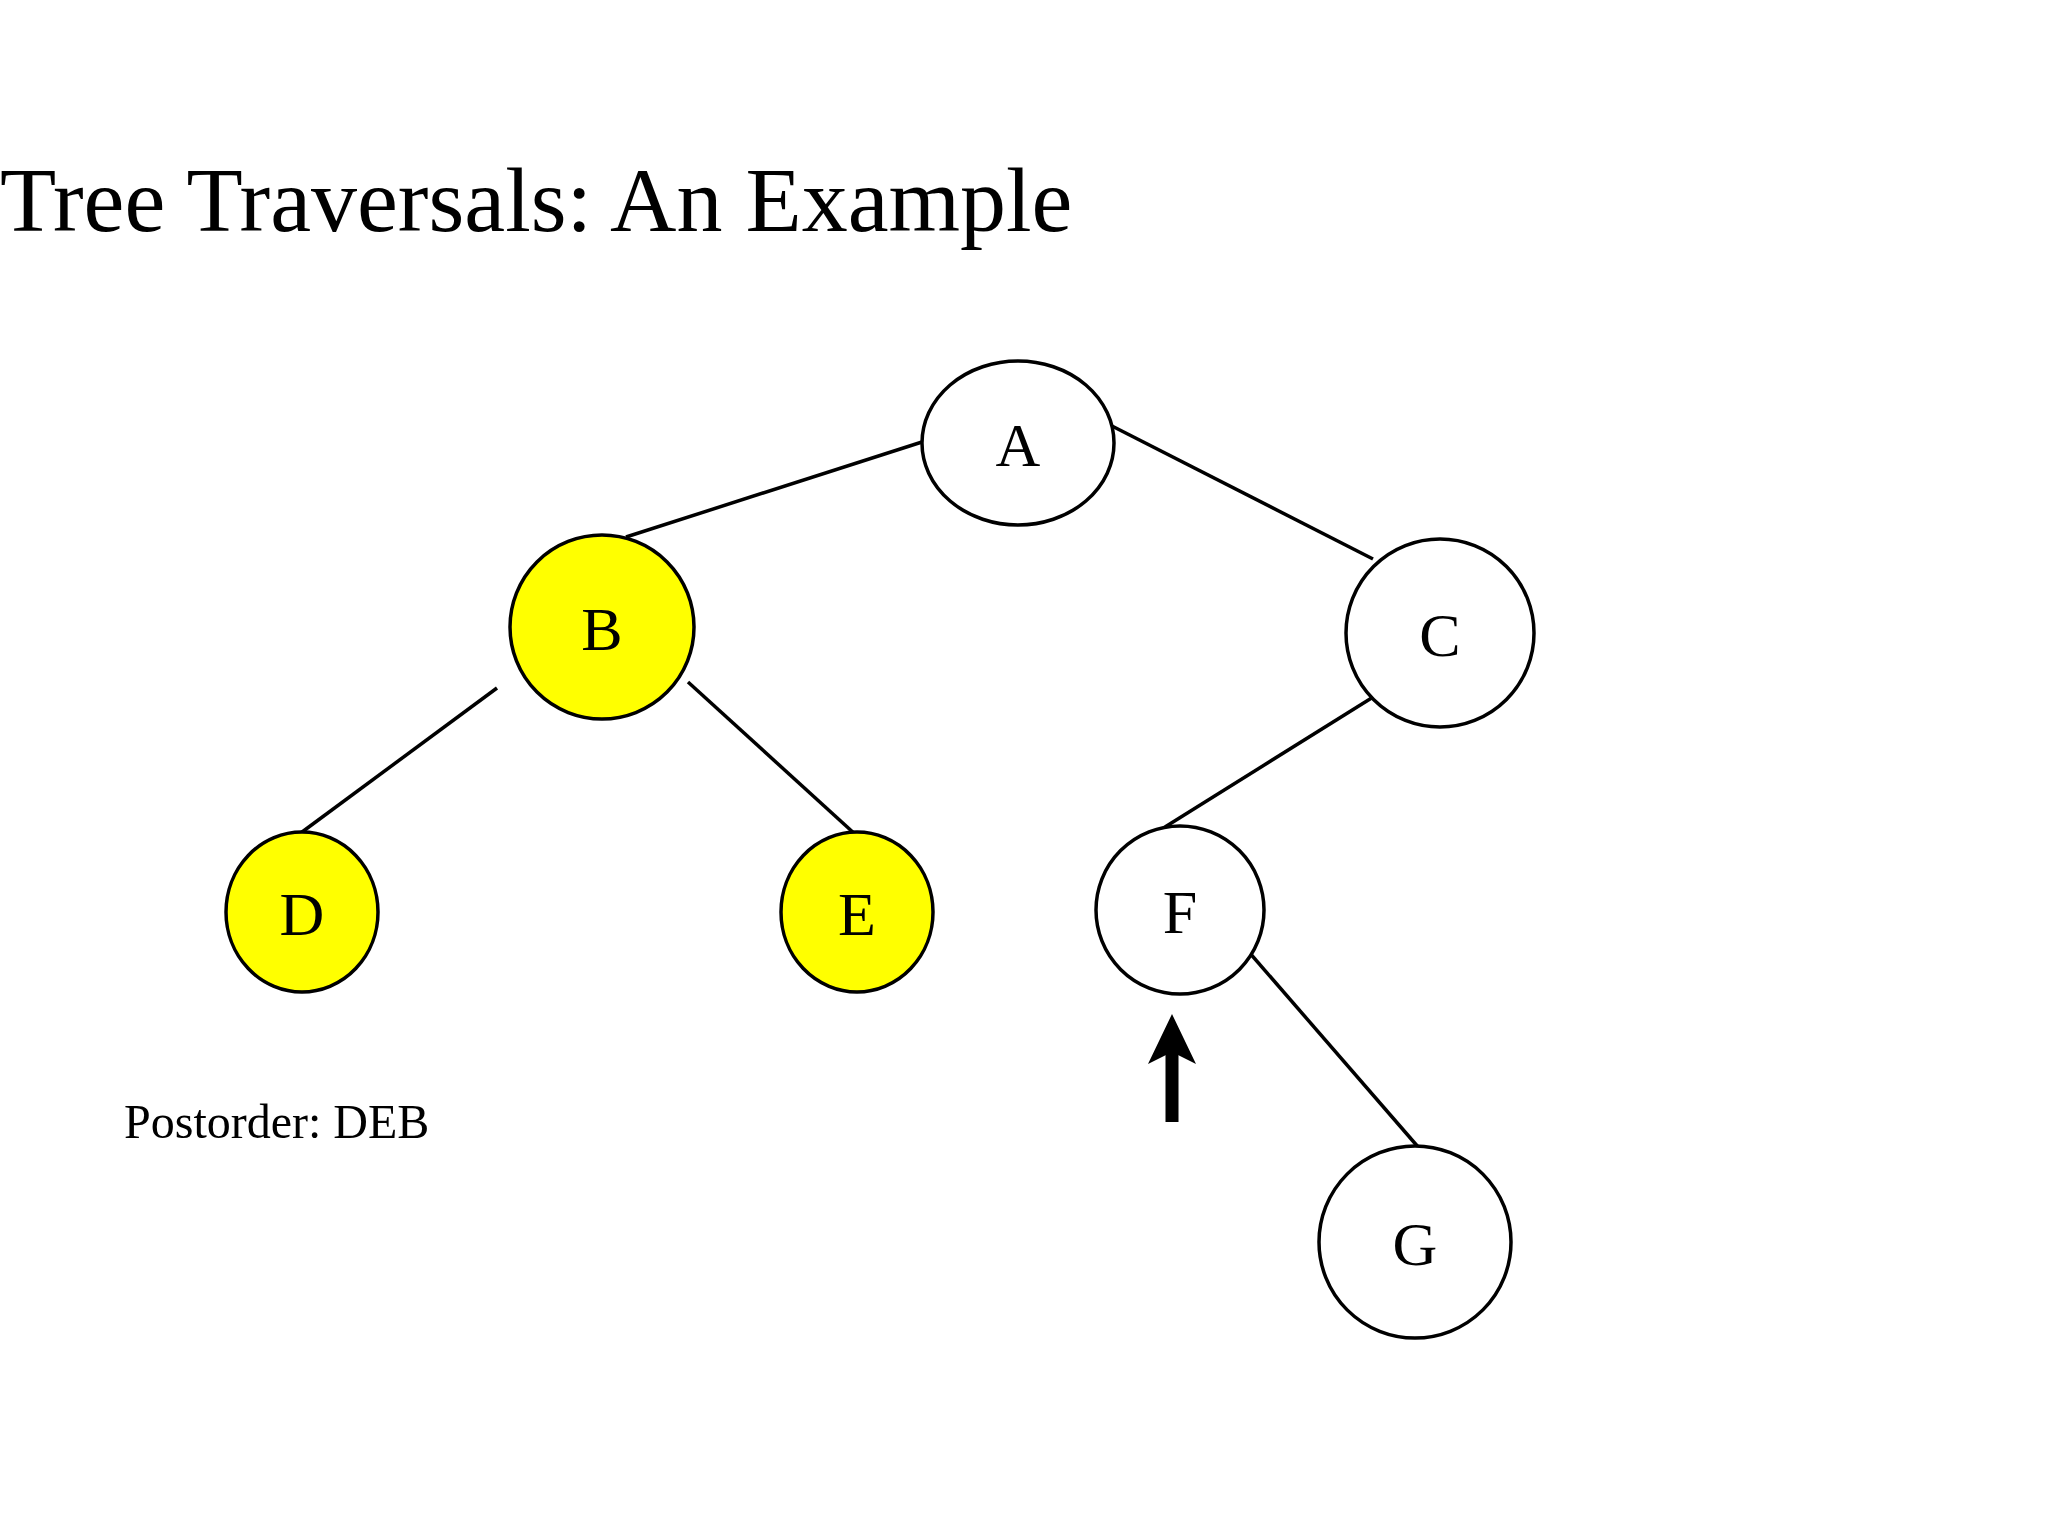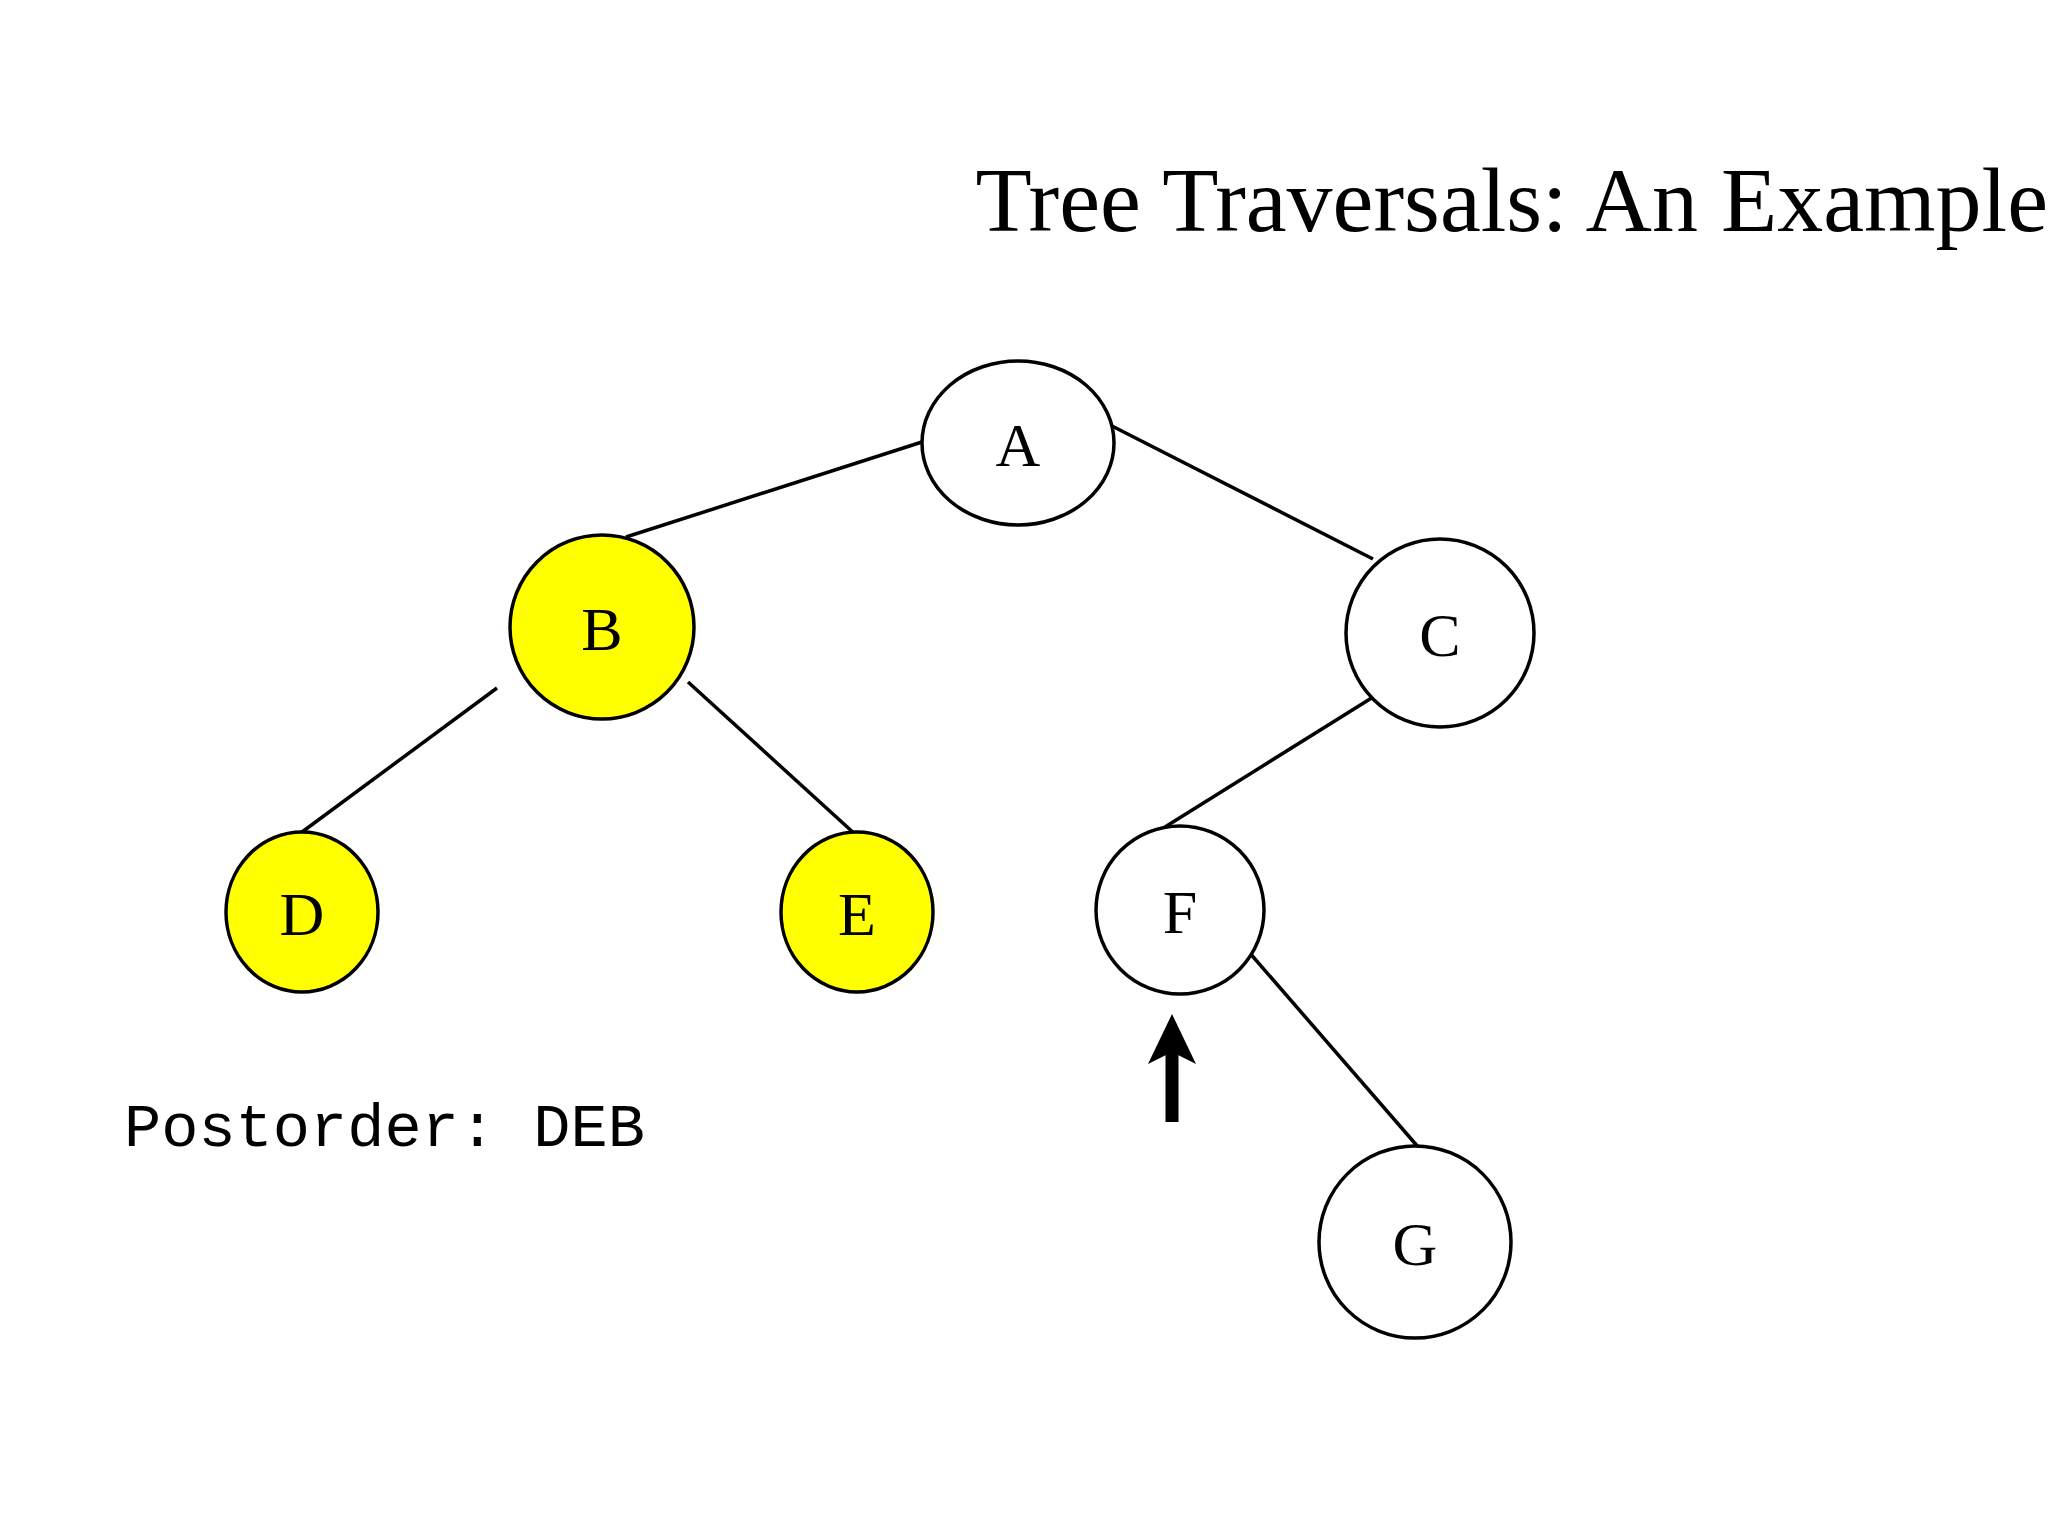--- a/index.html
+++ b/index.html
@@ -13,21 +13,21 @@
     height: 1536px;
     background: #ffffff;
     overflow: hidden;
     font-family: "Liberation Serif", "DejaVu Serif", serif;
   }
   #slide-title {
     position: absolute;
     left: 0;
     top: 152px;
     width: 2048px;
-    text-align: right;
+    text-align: left;
     font-family: "Liberation Serif", "DejaVu Serif", serif;
     font-size: 92px;
     font-weight: normal;
     color: #000000;
     letter-spacing: 0px;
     line-height: 1.05;
     white-space: nowrap;
   }
   #tree-canvas {
     position: absolute;
@@ -40,22 +40,22 @@
     font-family: "Liberation Serif", "DejaVu Serif", serif;
     font-size: 62px;
     fill: #000000;
     text-anchor: middle;
     dominant-baseline: central;
   }
   #postorder-caption {
     position: absolute;
     left: 124px;
     top: 1094px;
-    font-family: Liberation Mono, monospace;
-    font-size: 62px;
+    font-family: Liberation Serif, serif;
+    font-size: 48px;
     color: #000000;
     white-space: nowrap;
   }
 </style>
 </head>
 <body>
 
 <div id="slide">
 
   <div id="slide-title">Tree Traversals: An Example</div>

